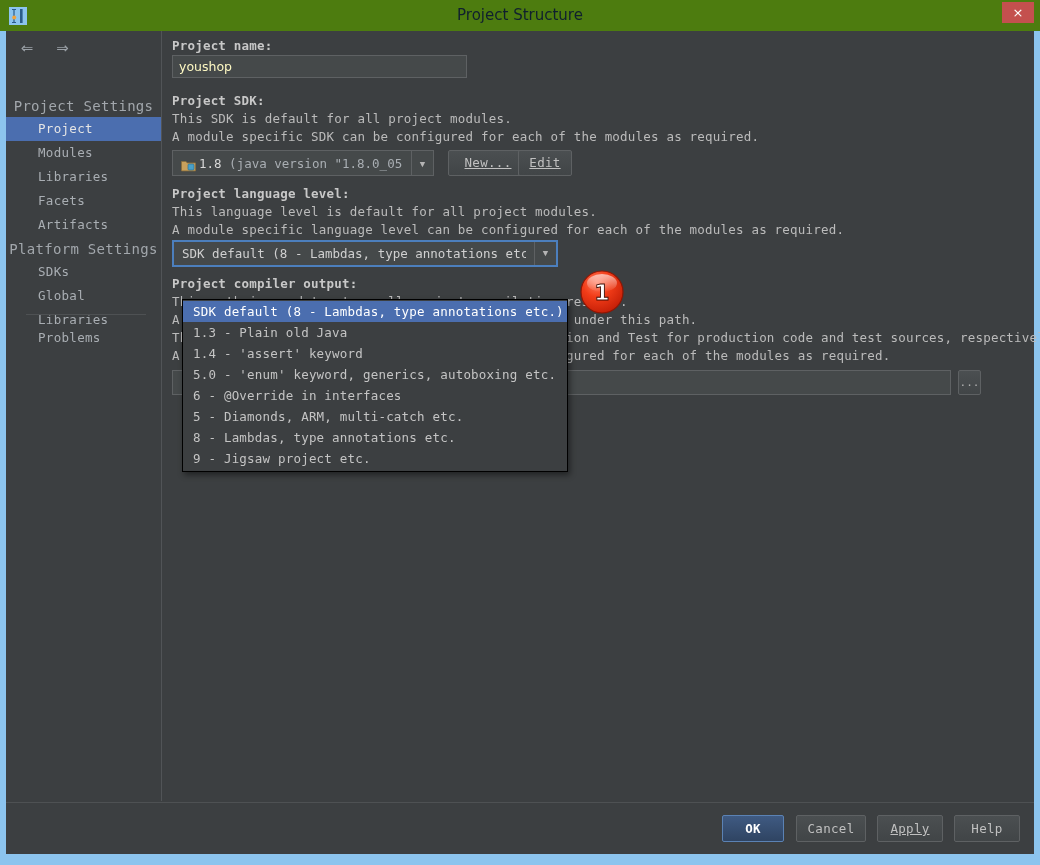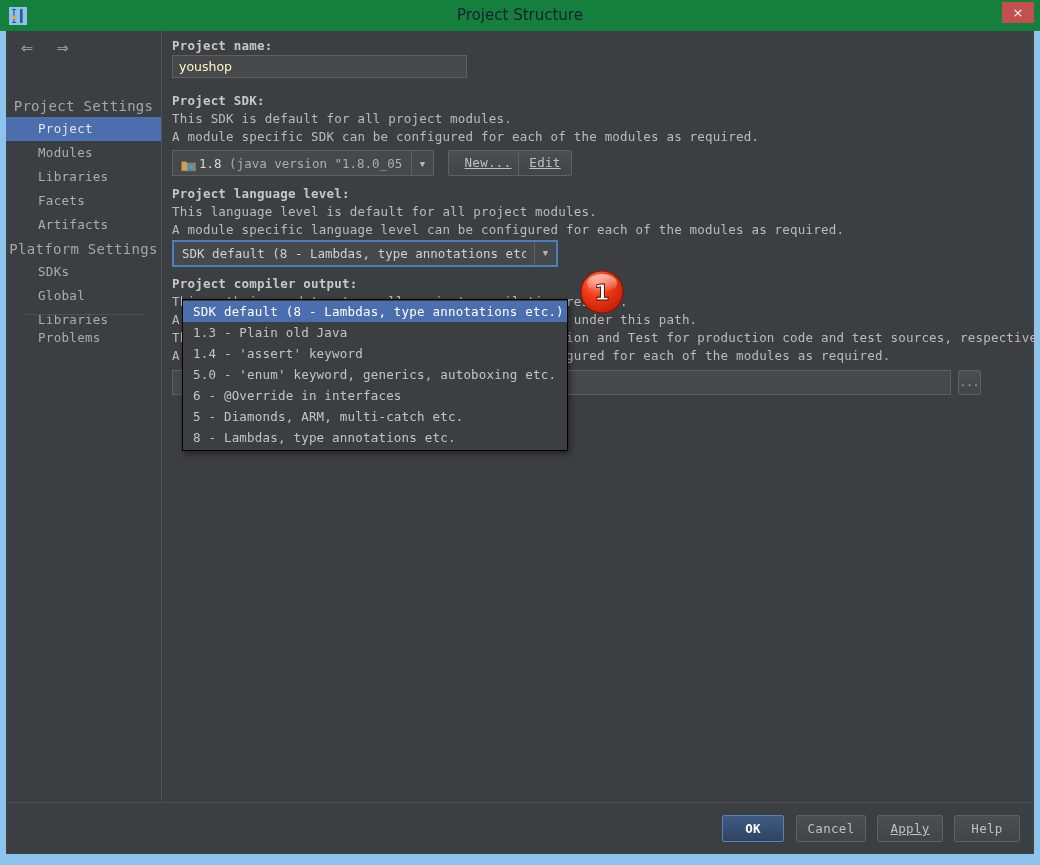--- a/index.html
+++ b/index.html
@@ -24,21 +24,21 @@
     background: #8cc4ee;
     box-sizing: border-box;
   }
 
   
   .titlebar {
     position: absolute;
     left: 0; top: 0;
     width: 1040px;
     height: 31px;
-    background: #15803d;
+    background: #4d7c0f;
   }
   .app-icon {
     position: absolute;
     left: 8px; top: 6px;
     width: 20px; height: 20px;
   }
   .title-text {
     position: absolute;
     left: 0; top: 0;
     width: 1040px;
@@ -390,20 +390,21 @@
     </div>
 
     <div class="popup">
       <div class="popup-item highlighted">SDK default (8 - Lambdas, type annotations etc.)</div>
       <div class="popup-item">1.3 - Plain old Java</div>
       <div class="popup-item">1.4 - 'assert' keyword</div>
       <div class="popup-item">5.0 - 'enum' keyword, generics, autoboxing etc.</div>
       <div class="popup-item">6 - @Override in interfaces</div>
       <div class="popup-item">5 - Diamonds, ARM, multi-catch etc.</div>
       <div class="popup-item">8 - Lambdas, type annotations etc.</div>
+      <div class="popup-item">9 - Jigsaw project etc.</div>
     </div>
 
     <div class="badge">
       <svg width="48" height="48" viewBox="0 0 48 48">
         <defs>
           <radialGradient id="bg1" cx="38%" cy="28%" r="75%">
             <stop offset="0%" stop-color="#ff7a5c"></stop>
             <stop offset="45%" stop-color="#f23c18"></stop>
             <stop offset="100%" stop-color="#c41f07"></stop>
           </radialGradient>

